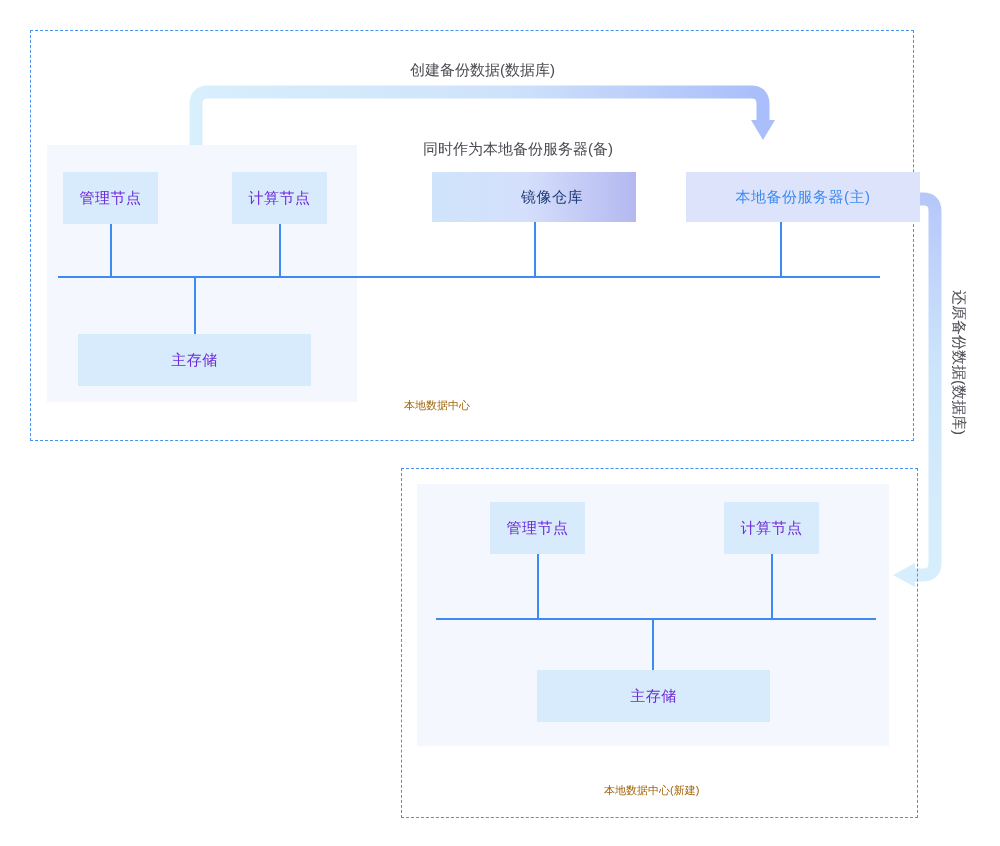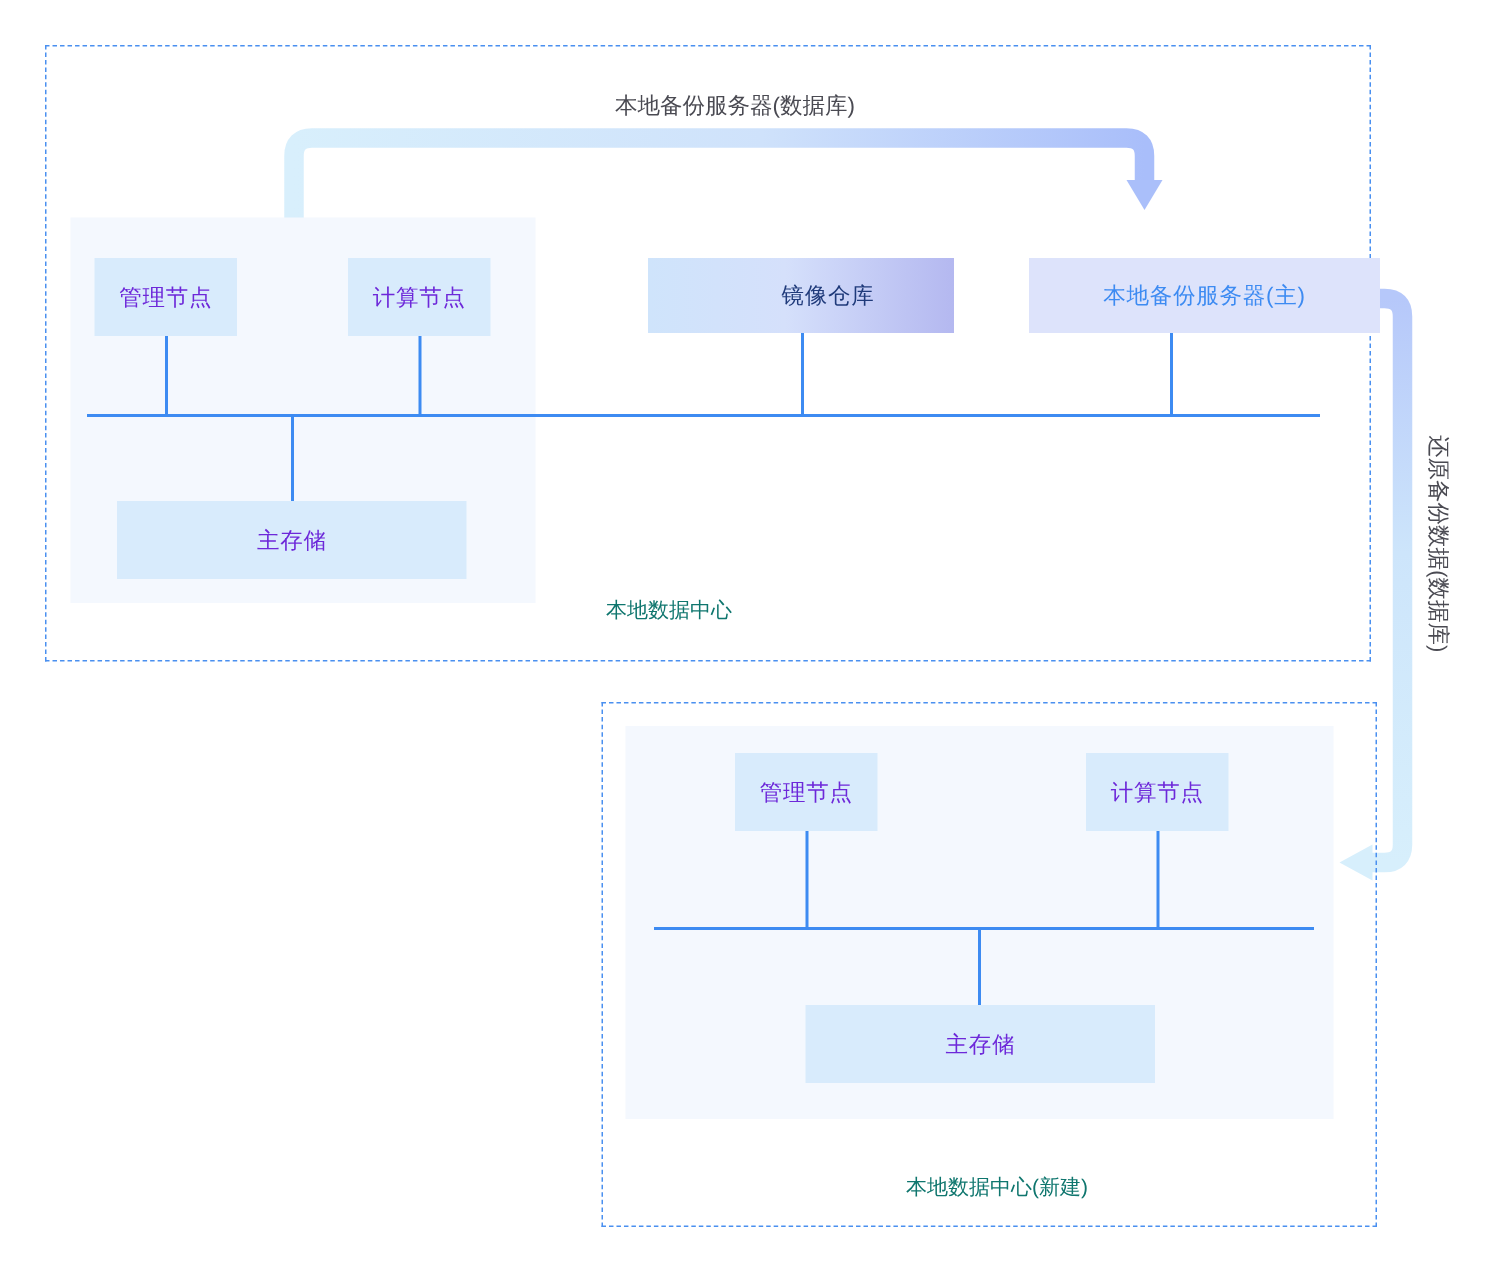--- a/index.html
+++ b/index.html
@@ -62,22 +62,22 @@
   }
   .hbus {
     position: absolute;
     height: 2px;
     background: #3d8bf2;
   }
 
   
   .region-caption {
     position: absolute;
-    color: #0f766e;
-    font-size: 14px;
+    color: #a16207;
+    font-size: 11px;
     white-space: nowrap;
   }
 
   
   .flow-label {
     position: absolute;
     color: #4a4a52;
     font-size: 15px;
     white-space: nowrap;
   }
@@ -164,22 +164,23 @@
   <div class="node-box backup-primary" style="left:686px; top:172px; width:234px; height:50px;">
     <span>本地备份服务器(主)</span>
   </div>
 
   <div class="node-box" style="left:78px; top:334px; width:233px; height:52px;">
     <span>主存储</span>
   </div>
 
   <div class="region-caption" style="left:404px; top:398px;">本地数据中心</div>
 
-  <div class="flow-label" style="left:410px; top:61px;">本地备份服务器(数据库)</div>
-
+  <div class="flow-label" style="left:410px; top:61px;">创建备份数据(数据库)</div>
+
+  <div class="flow-label" style="left:423px; top:140px;">同时作为本地备份服务器(备)</div>
 
   <div class="flow-label vertical" style="left:968px; top:290px;">还原备份数据(数据库)</div>
 
   <div class="dc-region" style="left:401px; top:468px; width:517px; height:350px;"></div>
 
   <div class="inner-panel" style="left:417px; top:484px; width:472px; height:262px;"></div>
 
   <div class="hbus" style="left:436px; top:618px; width:440px;"></div>
 
   <div class="vline" style="left:537px; top:554px; height:65px;"></div>

